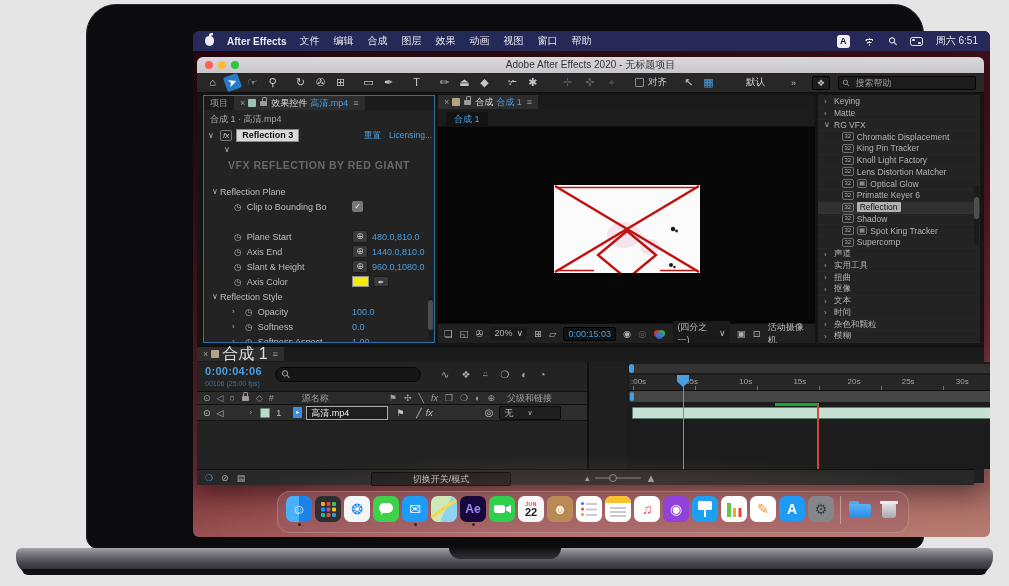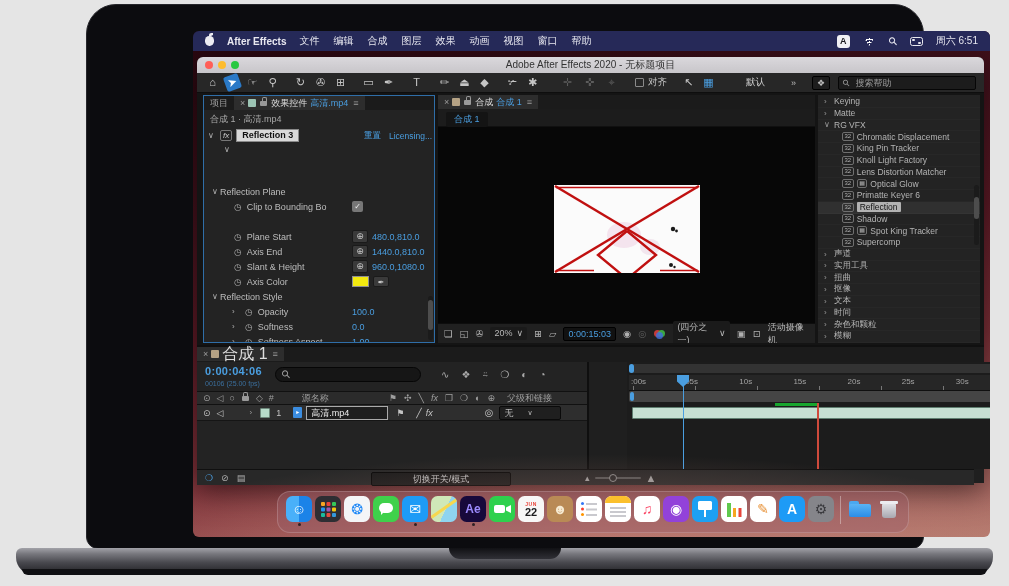--- a/index.html
+++ b/index.html
@@ -89,21 +89,21 @@
   .bluetxt{color:#4a9ee0;}
   .xclose{color:#9c9c9c;font-size:9px;}
   .hamb{color:#9c9c9c;font-size:9px;margin-left:2px;}
 
   
   .ecbread{position:absolute;left:6px;top:17px;font-size:9px;color:#a8a8a8;}
   .fxheadrow{position:absolute;left:4px;top:32px;width:224px;height:15px;display:flex;align-items:center;gap:4px;}
   .chevi{color:#b0b0b0;font-size:8px;width:8px;display:inline-block;}
   .fxbadge{font-style:italic;font-size:8px;color:#ccc;border:1px solid #777;border-radius:2px;padding:0 2px;line-height:9px;}
   .fxnamebox{background:#d9d9d9;color:#111;font-size:9px;font-weight:bold;padding:0 5px;border:1px solid #8a8a8a;line-height:11px;}
-  .fxright{margin-left:auto;display:flex;gap:8px;font-size:8.5px;align-items:center;}
+  .fxright{margin-left:auto;display:flex;gap:8px;font-size:8.5px;}
   .chevrow{position:absolute;left:20px;top:49px;color:#b0b0b0;font-size:8px;}
   .watermark{position:absolute;left:0;top:63px;width:100%;text-align:center;color:#686868;font-weight:bold;font-size:10.5px;letter-spacing:.5px;}
   .prow{position:absolute;left:0;width:100%;height:15px;display:flex;align-items:center;font-size:9px;color:#bdbdbd;}
   .prow .chevi{margin-left:8px;}
   .prow .ind{margin-left:30px;display:flex;gap:5px;align-items:center;}
   .prow .ind2{margin-left:20px;display:flex;gap:5px;align-items:center;}
   .sw{color:#a8a8a8;font-size:9px;}
   .ctl{position:absolute;left:148px;display:flex;align-items:center;gap:4px;}
   .chk{width:11px;height:11px;background:#777;border-radius:2px;color:#eee;font-size:8px;line-height:11px;text-align:center;}
   .dd{background:#1a1a1a;border:1px solid #050505;border-radius:2px;color:#ccc;font-size:8.5px;line-height:12px;padding:0 4px;display:flex;align-items:center;justify-content:space-between;}
@@ -324,20 +324,21 @@
             <div class="fxheadrow">
               <span class="chevi">∨</span>
               <span class="fxbadge">fx</span>
               <span class="fxnamebox">Reflection 3</span>
               <span class="fxright">
                 <span class="bluetxt">重置</span>
                 <span class="bluetxt">Licensing...</span>
               </span>
             </div>
             <div class="chevrow">∨</div>
+            <div class="watermark">VFX REFLECTION BY RED GIANT</div>
 
             <div class="prow" style="top:88px">
               <span class="chevi">∨</span>
               <span>Reflection Plane</span>
             </div>
             <div class="prow" style="top:103px">
               <span class="ind">
                   <span class="sw">◷</span>
               <span>Clip to Bounding Bo</span>
                 </span>

